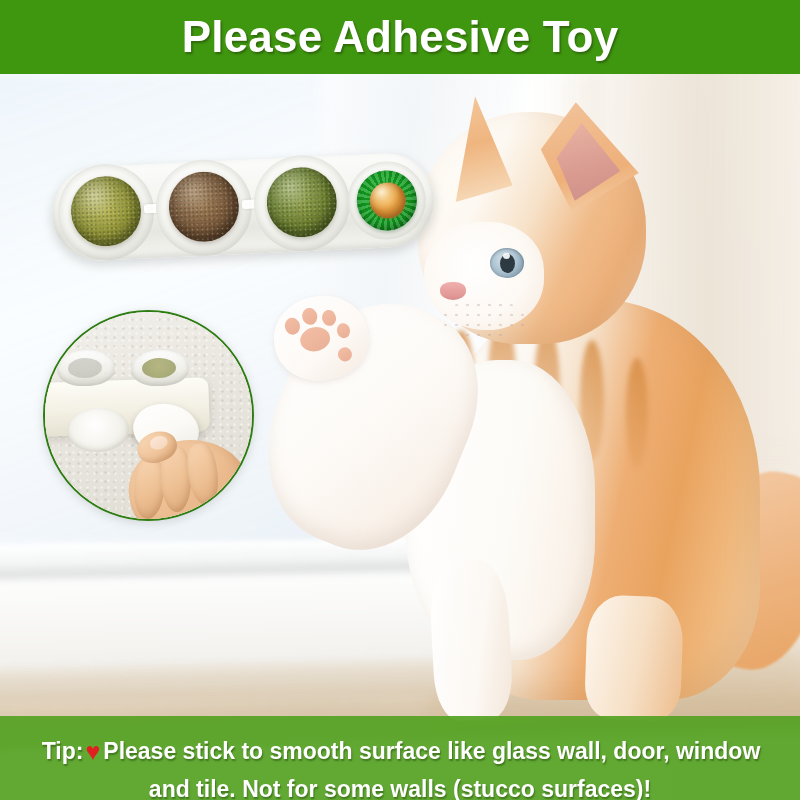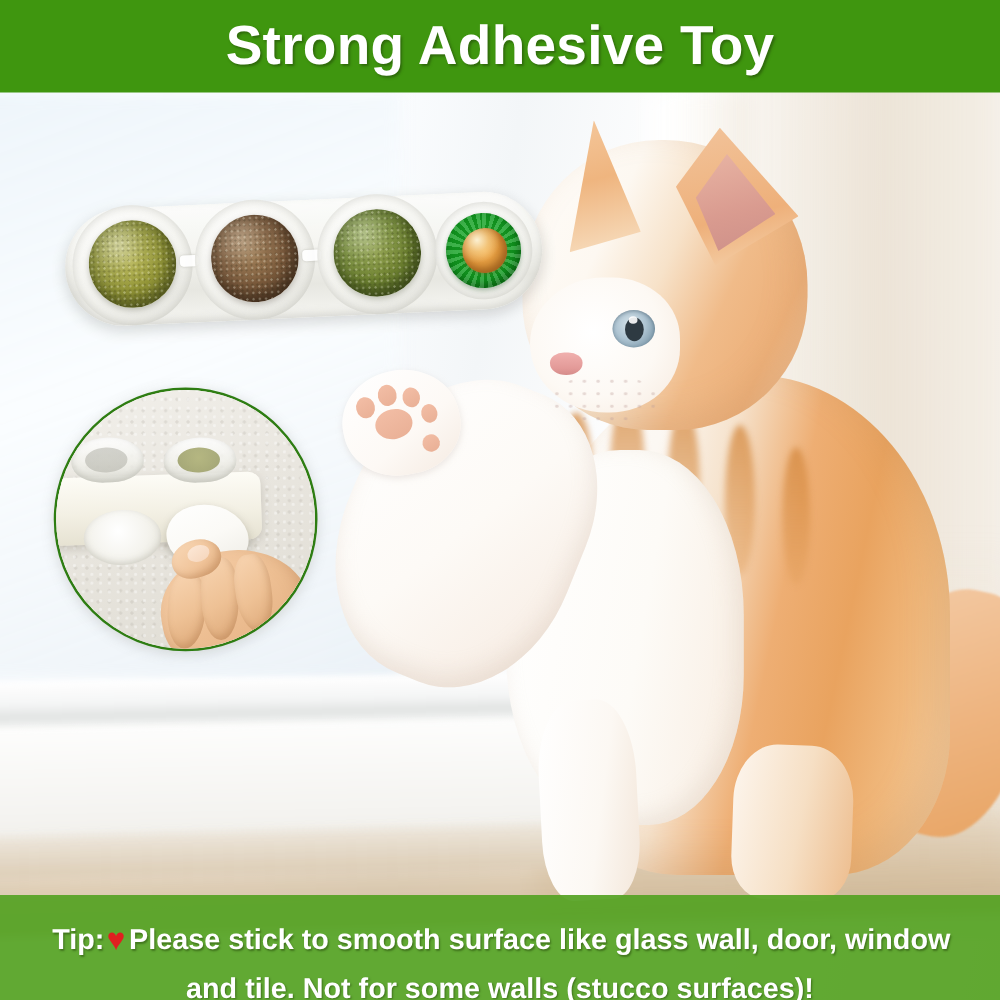--- a/index.html
+++ b/index.html
@@ -657,21 +657,21 @@
         <div class="inset-finger" style="left:34px; top:4px;  width:30px; height:66px; transform:rotate(8deg);"></div>
         <div class="inset-finger" style="left:62px; top:6px;  width:29px; height:62px; transform:rotate(2deg);"></div>
       </div>
       <div class="inset-thumb">
         <div class="inset-nail"></div>
       </div>
     </div>
   </div>
 
   <div class="banner-top">
-    <div class="banner-top-title">Strong Adhesive Toy</div>
+    <div class="banner-top-title">Please Adhesive Toy</div>
   </div>
 
   <div class="banner-bottom">
     <div class="tip-line tip-line-1">
       <span>Tip:</span><span class="tip-heart">♥</span><span>Please stick to smooth surface like glass wall, door, window</span>
     </div>
     <div class="tip-line">and tile. Not for some walls (stucco surfaces)!</div>
   </div>
 
 </div>

